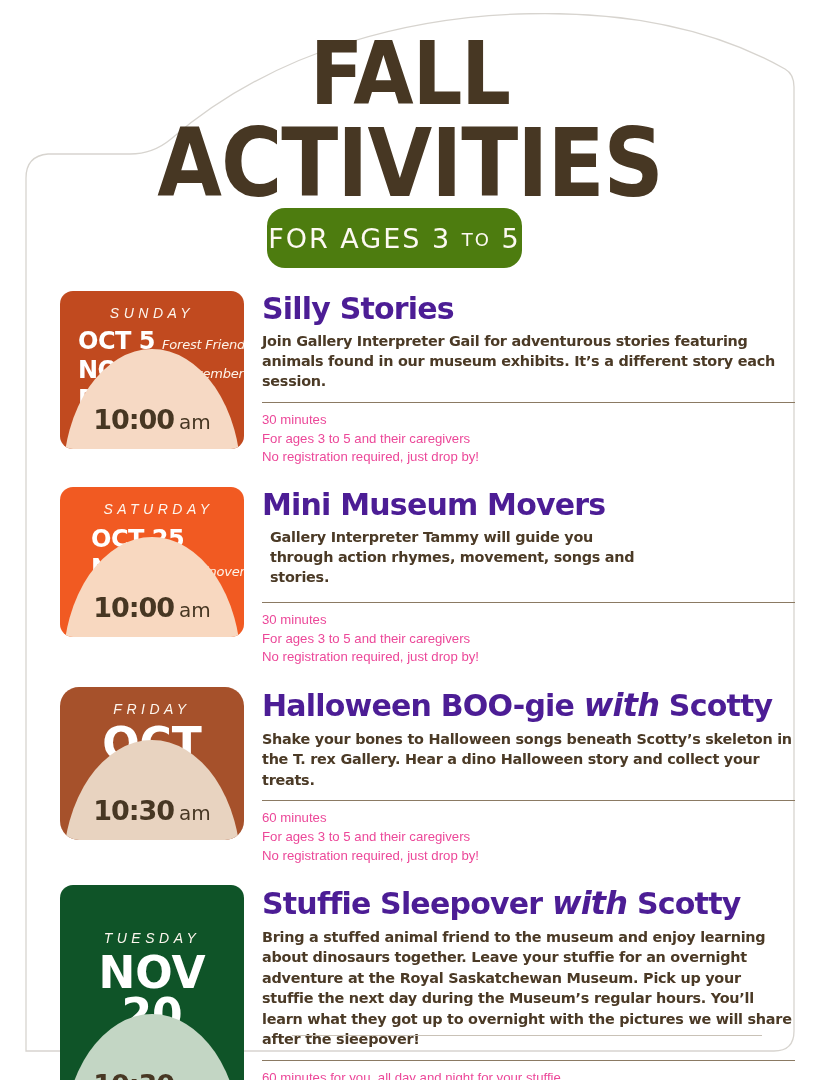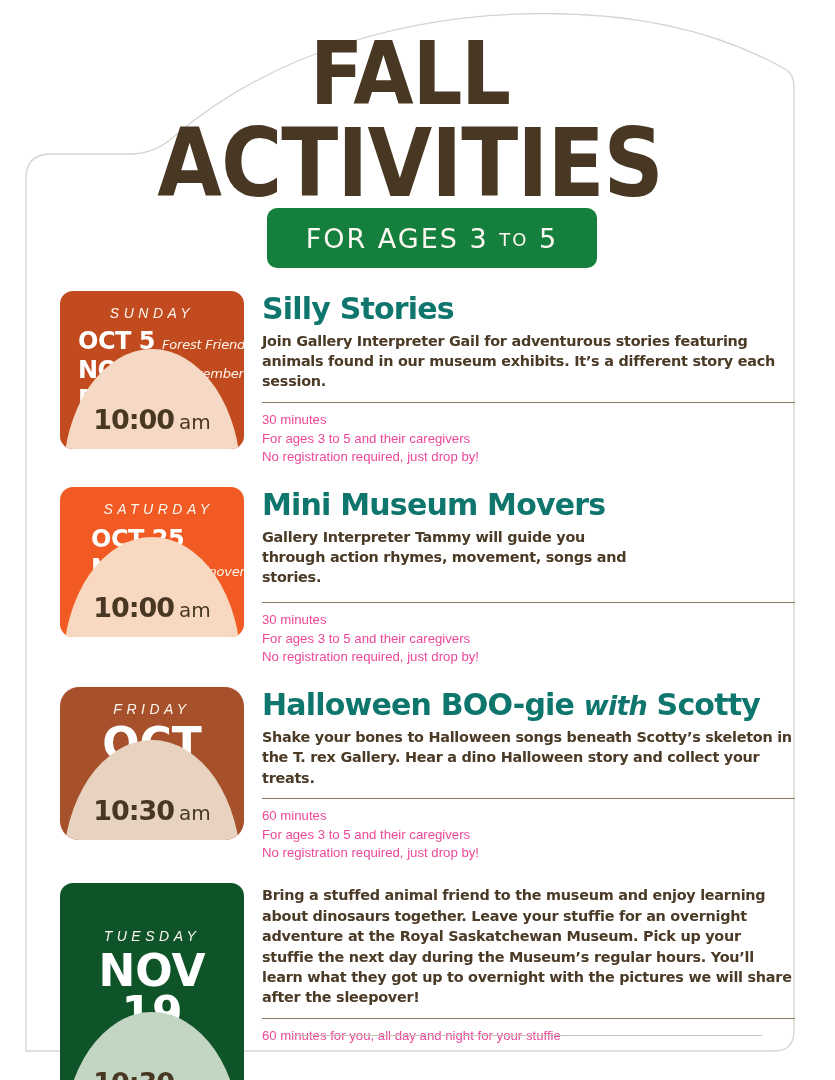--- a/index.html
+++ b/index.html
@@ -42,23 +42,23 @@
   }
   .title-activities {
     font-size: 82px;
     transform: scaleY(1.16) scaleX(1.02);
     transform-origin: center top;
     margin-top: 12px;
   }
   .badge {
     position: absolute;
     left: 242px; top: 195px;
-    width: 330px; height: 60px;
-    background: #15803d;
-    border-radius: 10px;
+    width: 255px; height: 60px;
+    background: #4d7c0f;
+    border-radius: 18px;
     display: flex;
     align-items: center;
     justify-content: center;
   }
   .badge-text {
     color: #fdf9f2;
     font-family: "DejaVu Sans", sans-serif;
     font-size: 27px;
     letter-spacing: 2px;
     white-space: nowrap;
@@ -173,30 +173,30 @@
   
   .detail {
     flex: 1 1 auto;
     padding-left: 18px;
     padding-top: 2px;
   }
   .ev-title {
     font-family: "DejaVu Sans", sans-serif;
     font-weight: 700;
     font-size: 30px;
-    color: #0f766e;
+    color: #4c1d95;
     letter-spacing: -0.8px;
     line-height: 1.05;
     margin-bottom: 6px;
     white-space: nowrap;
   }
   .ev-title .with {
     font-style: italic;
     font-weight: 700;
-    font-size: 27px;
+    font-size: 32px;
   }
   .ev-desc {
     font-family: "DejaVu Sans", sans-serif;
     font-weight: 700;
     font-size: 14.4px;
     line-height: 1.42;
     color: #4b3a26;
     letter-spacing: -0.25px;
   }
   .rule {
@@ -298,21 +298,21 @@
         </div>
         <div class="timearc arc-peach2"></div>
         <div class="timetext">
           <span class="thour">10:00</span><span class="tampm">am</span>
         </div>
       </div>
       <div class="detail">
         <div class="ev-title">
           <span>Mini Museum Movers</span>
         </div>
-        <div class="ev-desc" style="max-width:370px;">Gallery Interpreter Tammy will guide you through action rhymes, movement, songs and stories.</div>
+        <div class="ev-desc" style="max-width:370px;margin-left:8px;">Gallery Interpreter Tammy will guide you through action rhymes, movement, songs and stories.</div>
         <div class="rule" style="margin-top:14px;"></div>
         <div class="ev-meta">
           <div>30 minutes</div>
           <div>For ages 3 to 5 and their caregivers</div>
           <div>No registration required, just drop by!</div>
         </div>
       </div>
     </div>
 
     <div class="event">
@@ -338,27 +338,32 @@
           <div>For ages 3 to 5 and their caregivers</div>
           <div>No registration required, just drop by!</div>
         </div>
       </div>
     </div>
 
     <div class="event">
       <div class="datecard dc-tuesday" style="height:229px; padding-top:45px;">
         <div class="dow">TUESDAY</div>
         <div class="bigdate">NOV</div>
-        <div class="bigdate">19</div>
+        <div class="bigdate">20</div>
         <div class="timearc arc-sage"></div>
         <div class="timetext">
           <span class="thour">10:30</span><span class="tampm">am</span>
         </div>
       </div>
       <div class="detail">
+        <div class="ev-title">
+          <span>Stuffie Sleepover</span>
+          <span class="with">with</span>
+          <span>Scotty</span>
+        </div>
         <div class="ev-desc">Bring a stuffed animal friend to the museum and enjoy learning about dinosaurs together. Leave your stuffie for an overnight adventure at the Royal Saskatchewan Museum. Pick up your stuffie the next day during the Museum’s regular hours. You’ll learn what they got up to overnight with the pictures we will share after the sleepover!</div>
         <div class="rule"></div>
         <div class="ev-meta">
           <div>60 minutes for you, all day and night for your stuffie</div>
 
         </div>
       </div>
     </div>
 
   </div>

